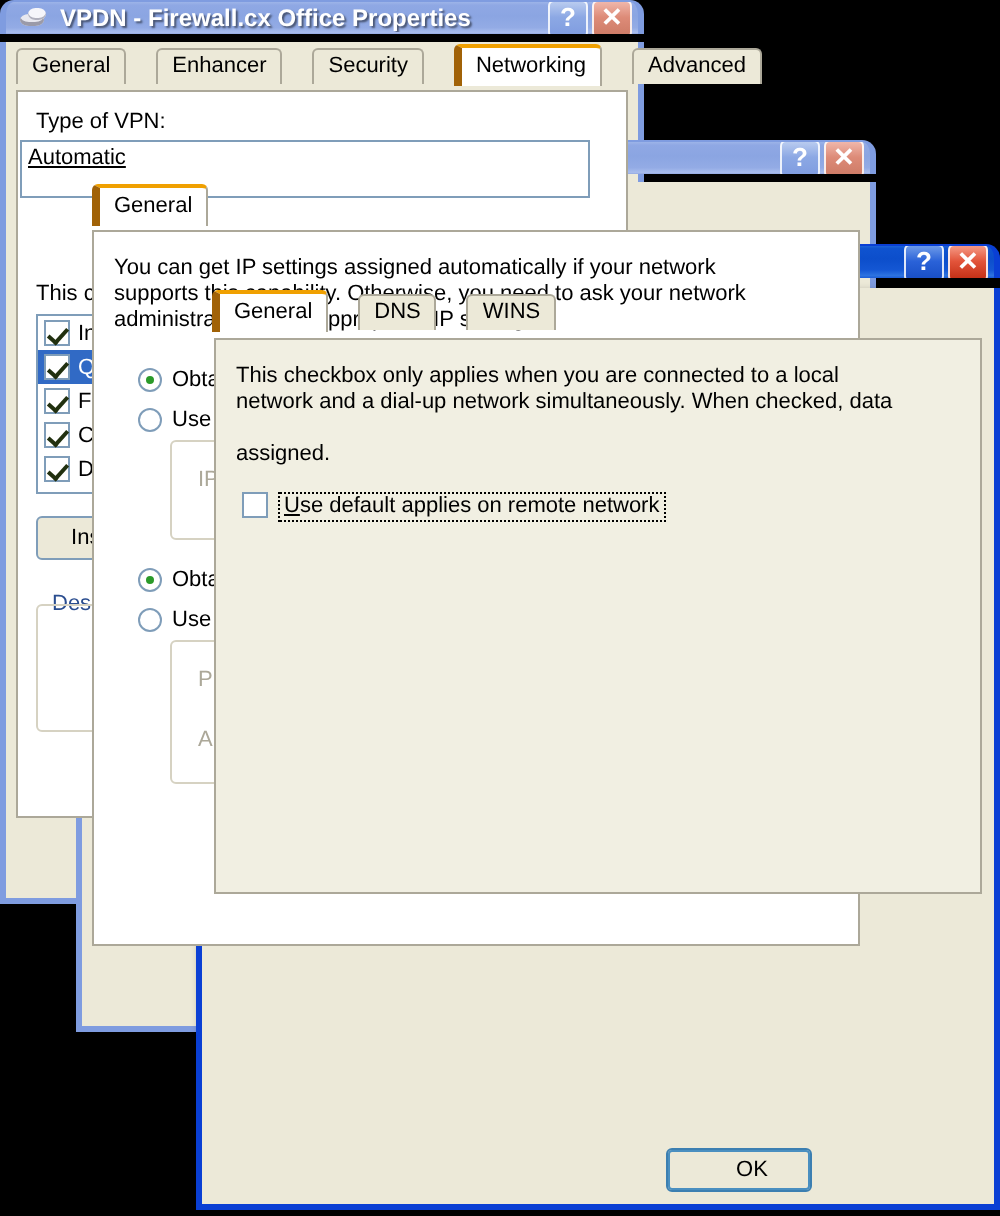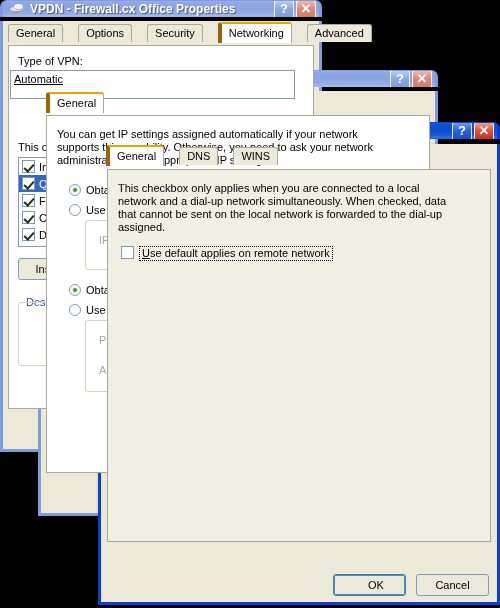--- a/index.html
+++ b/index.html
@@ -281,21 +281,21 @@
         </span>
         <span class="tb-btn close inact">
           <span class="glyph">✕</span>
         </span>
       </span>
     </div>
 
     <div class="xp-window inactive" style="position:relative; width:322px; height:431px;">
       <div class="tabstrip" style="margin-top:4px;">
         <div class="tab">General</div>
-        <div class="tab">Options</div>
+        <div class="tab">Enhancer</div>
         <div class="tab">Security</div>
         <div class="tab sel">Networking</div>
         <div class="tab">Advanced</div>
       </div>
 
       <div class="tabpage clip" style="position:absolute; left:5px; top:24px; width:306px; height:364px;">
         <div style="position:absolute; left:9px; top:9px;" class="body-text">Type of VPN:</div>
         <div class="textbox" style="position:absolute; left:1px; top:24px; width:285px; height:29px;text-decoration:underline;">Automatic</div>
 
         <div style="position:absolute; left:9px; top:95px;" class="body-text">This connection uses the following items:</div>
@@ -399,30 +399,28 @@
       </span>
     </div>
 
     <div class="xp-window active" style="position:relative; width:402px; height:461px;">
       <div class="tabstrip" style="margin-top:5px;">
         <div class="tab sel">General</div>
         <div class="tab">DNS</div>
         <div class="tab">WINS</div>
       </div>
 
-      <div class="tabpage beige clip" style="position:absolute; left:6px; top:25px; width:384px; height:373px;">
+      <div class="tabpage beige clip" style="position:absolute; left:6px; top:25px; width:384px; height:278px;">
         <div class="body-text" style="position:absolute; left:10px; top:12px;">This checkbox only applies when you are connected to a local</div>
         <div class="body-text" style="position:absolute; left:10px; top:25px;">network and a dial-up network simultaneously.  When checked, data</div>
-        <div class="body-text" style="position:absolute; left:10px; top:38px;">that cannot be sent on the local network is forwarded to the dial-up</div>
         <div class="body-text" style="position:absolute; left:10px; top:51px;">assigned.</div>
 
         <div class="chk-row" style="position:absolute; left:13px; top:76px;">
           <span class="checkbox"></span>
           <span class="chk-label"><u>U</u><span>se default applies on remote network</span></span>
         </div>
       </div>
 
       <div class="btn default" style="position:absolute; left:232px; top:430px;">OK</div>
-      <div class="btn" style="position:absolute; left:315px; top:430px;">Cancel</div>
     </div>
   </div>
 
 </div>
 
 </body></html>

